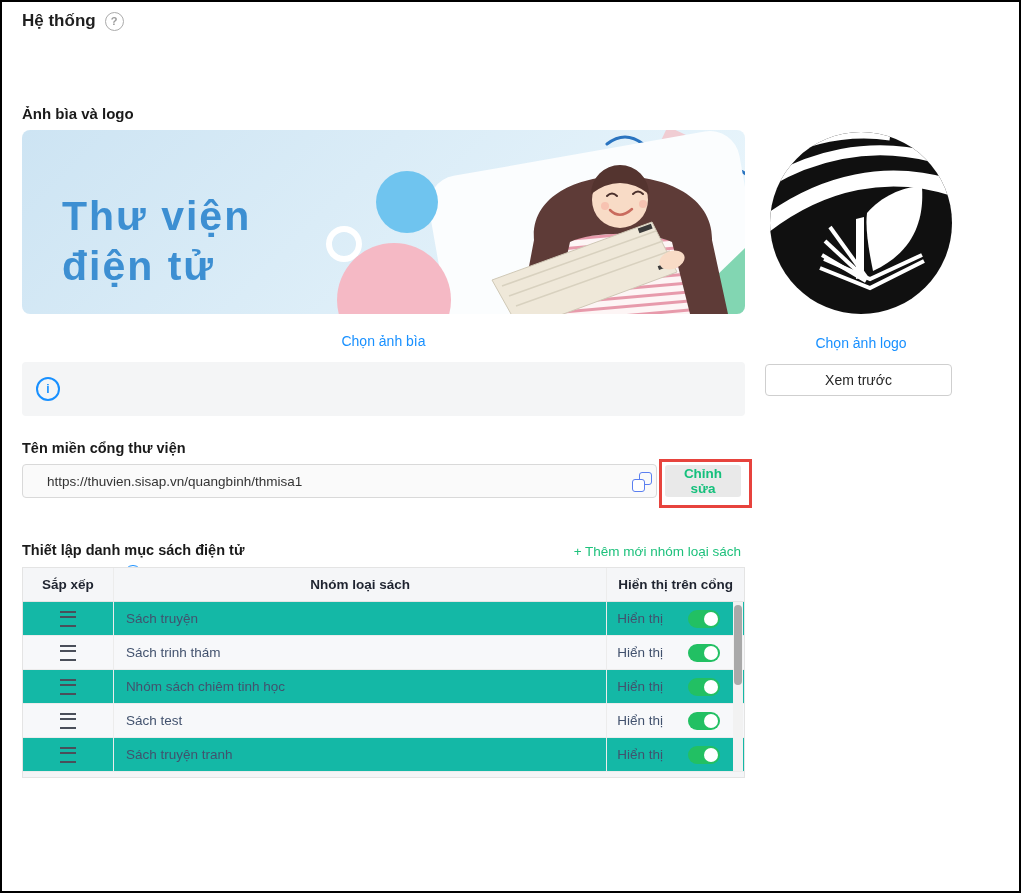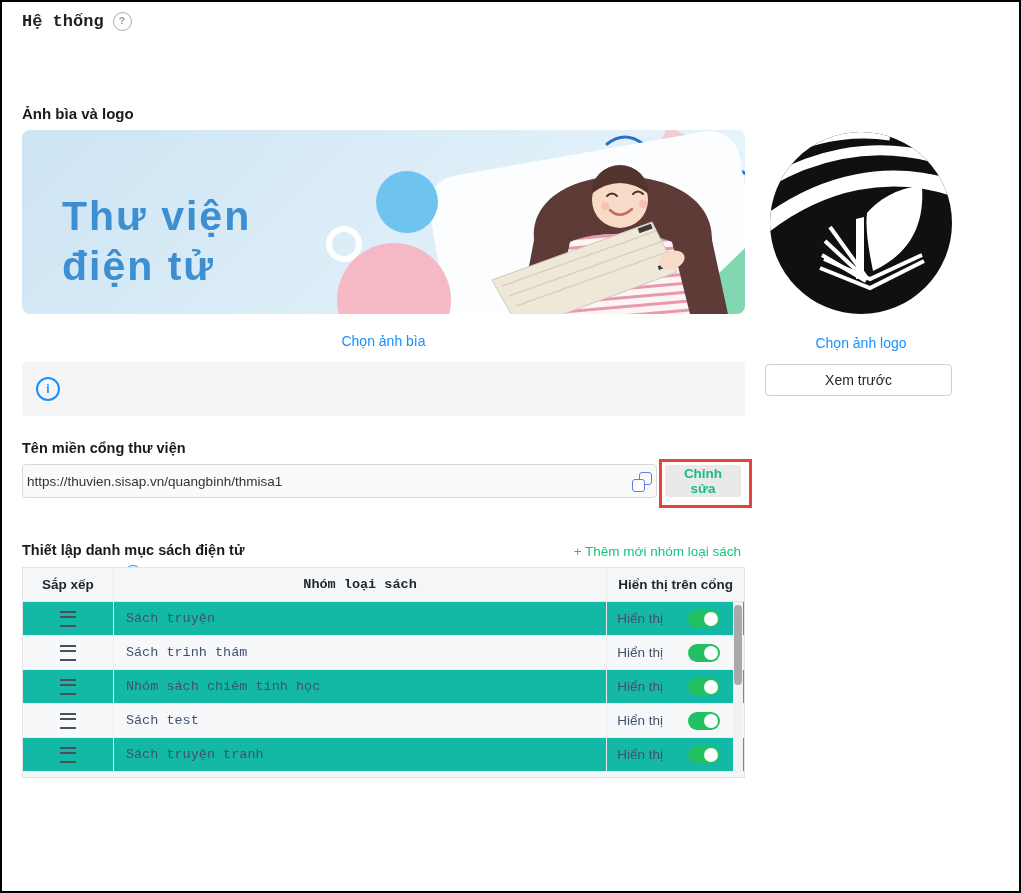--- a/index.html
+++ b/index.html
@@ -1,21 +1,21 @@
 <!DOCTYPE html>
 <html><head>
 <meta charset="utf-8">
 <style>
   html,body{margin:0;padding:0;background:#fff;}
   .page{position:relative;width:1021px;height:893px;box-sizing:border-box;background:#fff;
         border:2px solid #000;overflow:hidden;font-family:"Liberation Sans",sans-serif;}
 
   
   .app-header{position:absolute;top:0;left:0;right:0;height:38px;background:#fff;
-              display:flex;align-items:center;gap:9px;padding-left:20px;font-family:Liberation Mono, monospace;}
+              display:flex;align-items:center;gap:9px;padding-left:20px;}
   .app-title{font-size:17px;font-weight:bold;color:#1f1f1f;}
   .help-icon{width:17px;height:17px;border:1.5px solid #ababab;border-radius:50%;color:#9b9b9b;
              font-size:11px;font-weight:bold;display:flex;align-items:center;justify-content:center;}
 
   
   .tabbar{position:absolute;top:38px;left:0;right:0;height:40px;background:#f3f3f3;display:flex;}
   .tab{display:flex;align-items:center;justify-content:center;font-size:14px;color:#8f8f8f;
        box-sizing:border-box;cursor:pointer;}
   .tab-1{width:166px}.tab-2{width:180px}.tab-3{width:163px}
   .tab-active{width:239px;background:#fff;color:#16bd7e;border-top:3px solid #0eb97a;}
@@ -31,21 +31,21 @@
 
   .info-box{position:absolute;left:20px;top:360px;width:723px;height:54px;background:#f4f5f6;
             border-radius:4px;display:flex;align-items:center;box-sizing:border-box;padding:0 14px;gap:13px;}
   .info-icon{flex:0 0 auto;width:20px;height:20px;border:2px solid #1890ff;border-radius:50%;
              color:#1890ff;font-size:12px;font-weight:bold;display:flex;align-items:center;justify-content:center;}
   .info-text{font-size:13px;color:#2b2b2b;line-height:19px;}
 
   .h-domain{left:20px;top:438px;font-size:14.5px;}
   .url-input{position:absolute;left:20px;top:462px;width:635px;height:34px;box-sizing:border-box;
              border:1px solid #d9d9d9;border-radius:4px;background:#fafafa;font-family:"Liberation Sans",sans-serif;
-             font-size:13.5px;color:#333;padding:0 40px 0 4px;outline:none;}
+             font-size:13.5px;color:#333;padding:0 40px 0 24px;outline:none;}
   .copy-icon{position:absolute;left:630px;top:470px;width:20px;height:20px;cursor:pointer;}
   .copy-icon::before{content:"";position:absolute;right:0;top:0;width:11px;height:11px;
              border:1.7px solid #5b7ff0;border-radius:3px;}
   .copy-icon::after{content:"";position:absolute;left:0;bottom:0;width:11px;height:11px;
              border:1.7px solid #5b7ff0;border-radius:3px;background:#fff;}
   .edit-btn{position:absolute;left:663px;top:463px;width:76px;height:32px;background:#e9e9e9;
             border:none;border-radius:3px;color:#15c07c;font-size:13.5px;font-weight:bold;
             font-family:"Liberation Sans",sans-serif;cursor:pointer;}
   .red-annotation{position:absolute;left:657px;top:457px;width:87px;height:43px;
             border:3px solid #e7433d;pointer-events:none;}
@@ -57,21 +57,21 @@
 
   
   .table{position:absolute;left:20px;top:565px;width:723px;box-sizing:border-box;
          border:1px solid #e4e4e4;background:#14b8a6;}
   .thead{display:flex;height:33px;background:#f5f6f8;border-bottom:1px solid #e4e4e4;
          font-size:13.5px;font-weight:bold;color:#1f2430;}
   .trow{display:flex;height:33px;font-size:13.5px;color:#42526e;border-bottom:1px solid #ececec;}
   .trow.alt{background:#f7f8fa;}
   .td,.th{display:flex;align-items:center;box-sizing:border-box;}
   .c-sort{width:91px;justify-content:center;border-right:1px solid #ececec;}
-  .c-name{width:494px;padding-left:12px;border-right:1px solid #ececec;font-family:Liberation Mono, monospace;}
+  .c-name{width:494px;padding-left:12px;border-right:1px solid #ececec;}
   .c-vis{width:137px;padding-left:10px;}
   .thead .c-name,.thead .c-vis{justify-content:center;padding-left:0;}
   .drag-ic{display:inline-block;width:16px;height:12px;
            border-top:2px solid #4a4f5a;border-bottom:2px solid #4a4f5a;position:relative;cursor:grab;}
   .drag-ic::after{content:"";position:absolute;left:0;right:0;top:3px;border-top:2px solid #4a4f5a;}
   .toggle{margin-left:auto;margin-right:24px;width:32px;height:18px;border-radius:9px;
           background:#22c063;position:relative;cursor:pointer;flex:0 0 auto;}
   .toggle .knob{position:absolute;right:2px;top:2px;width:14px;height:14px;border-radius:50%;background:#fff;}
   .row-partial{height:5px;background:#f4f5f7;}
   .tscroll{position:absolute;right:1px;top:34px;bottom:6px;width:10px;background:#f2f2f2;}

